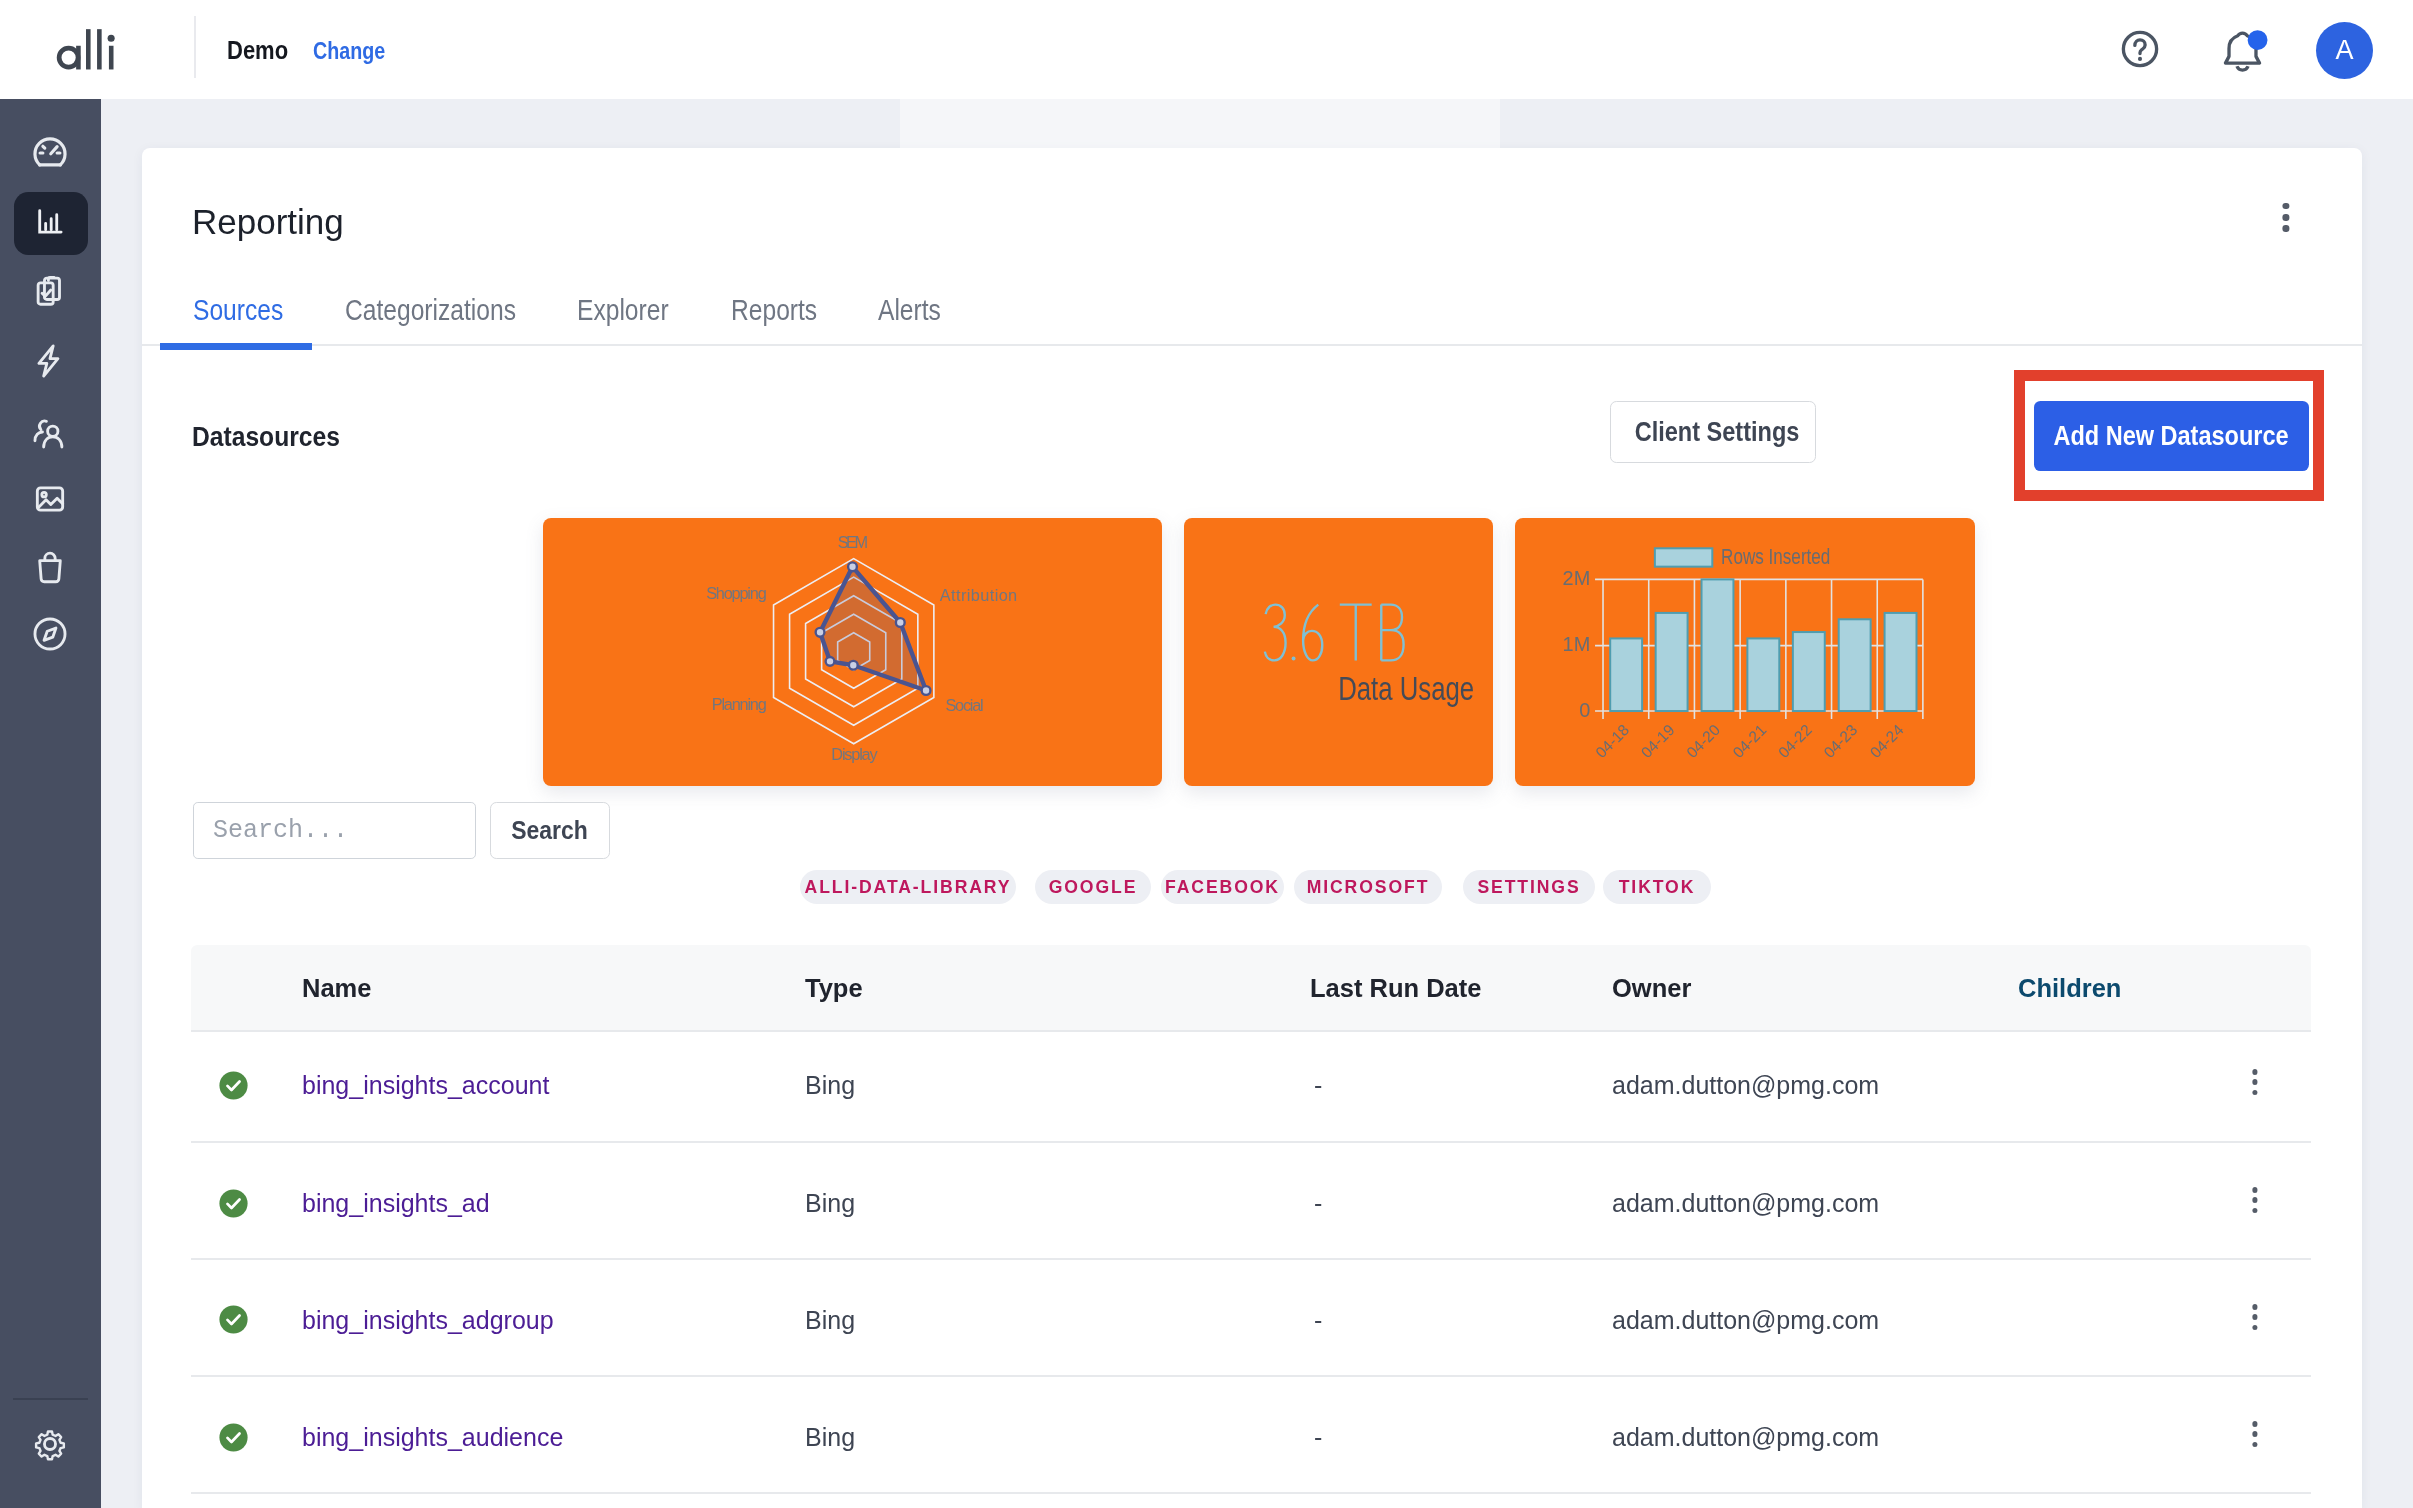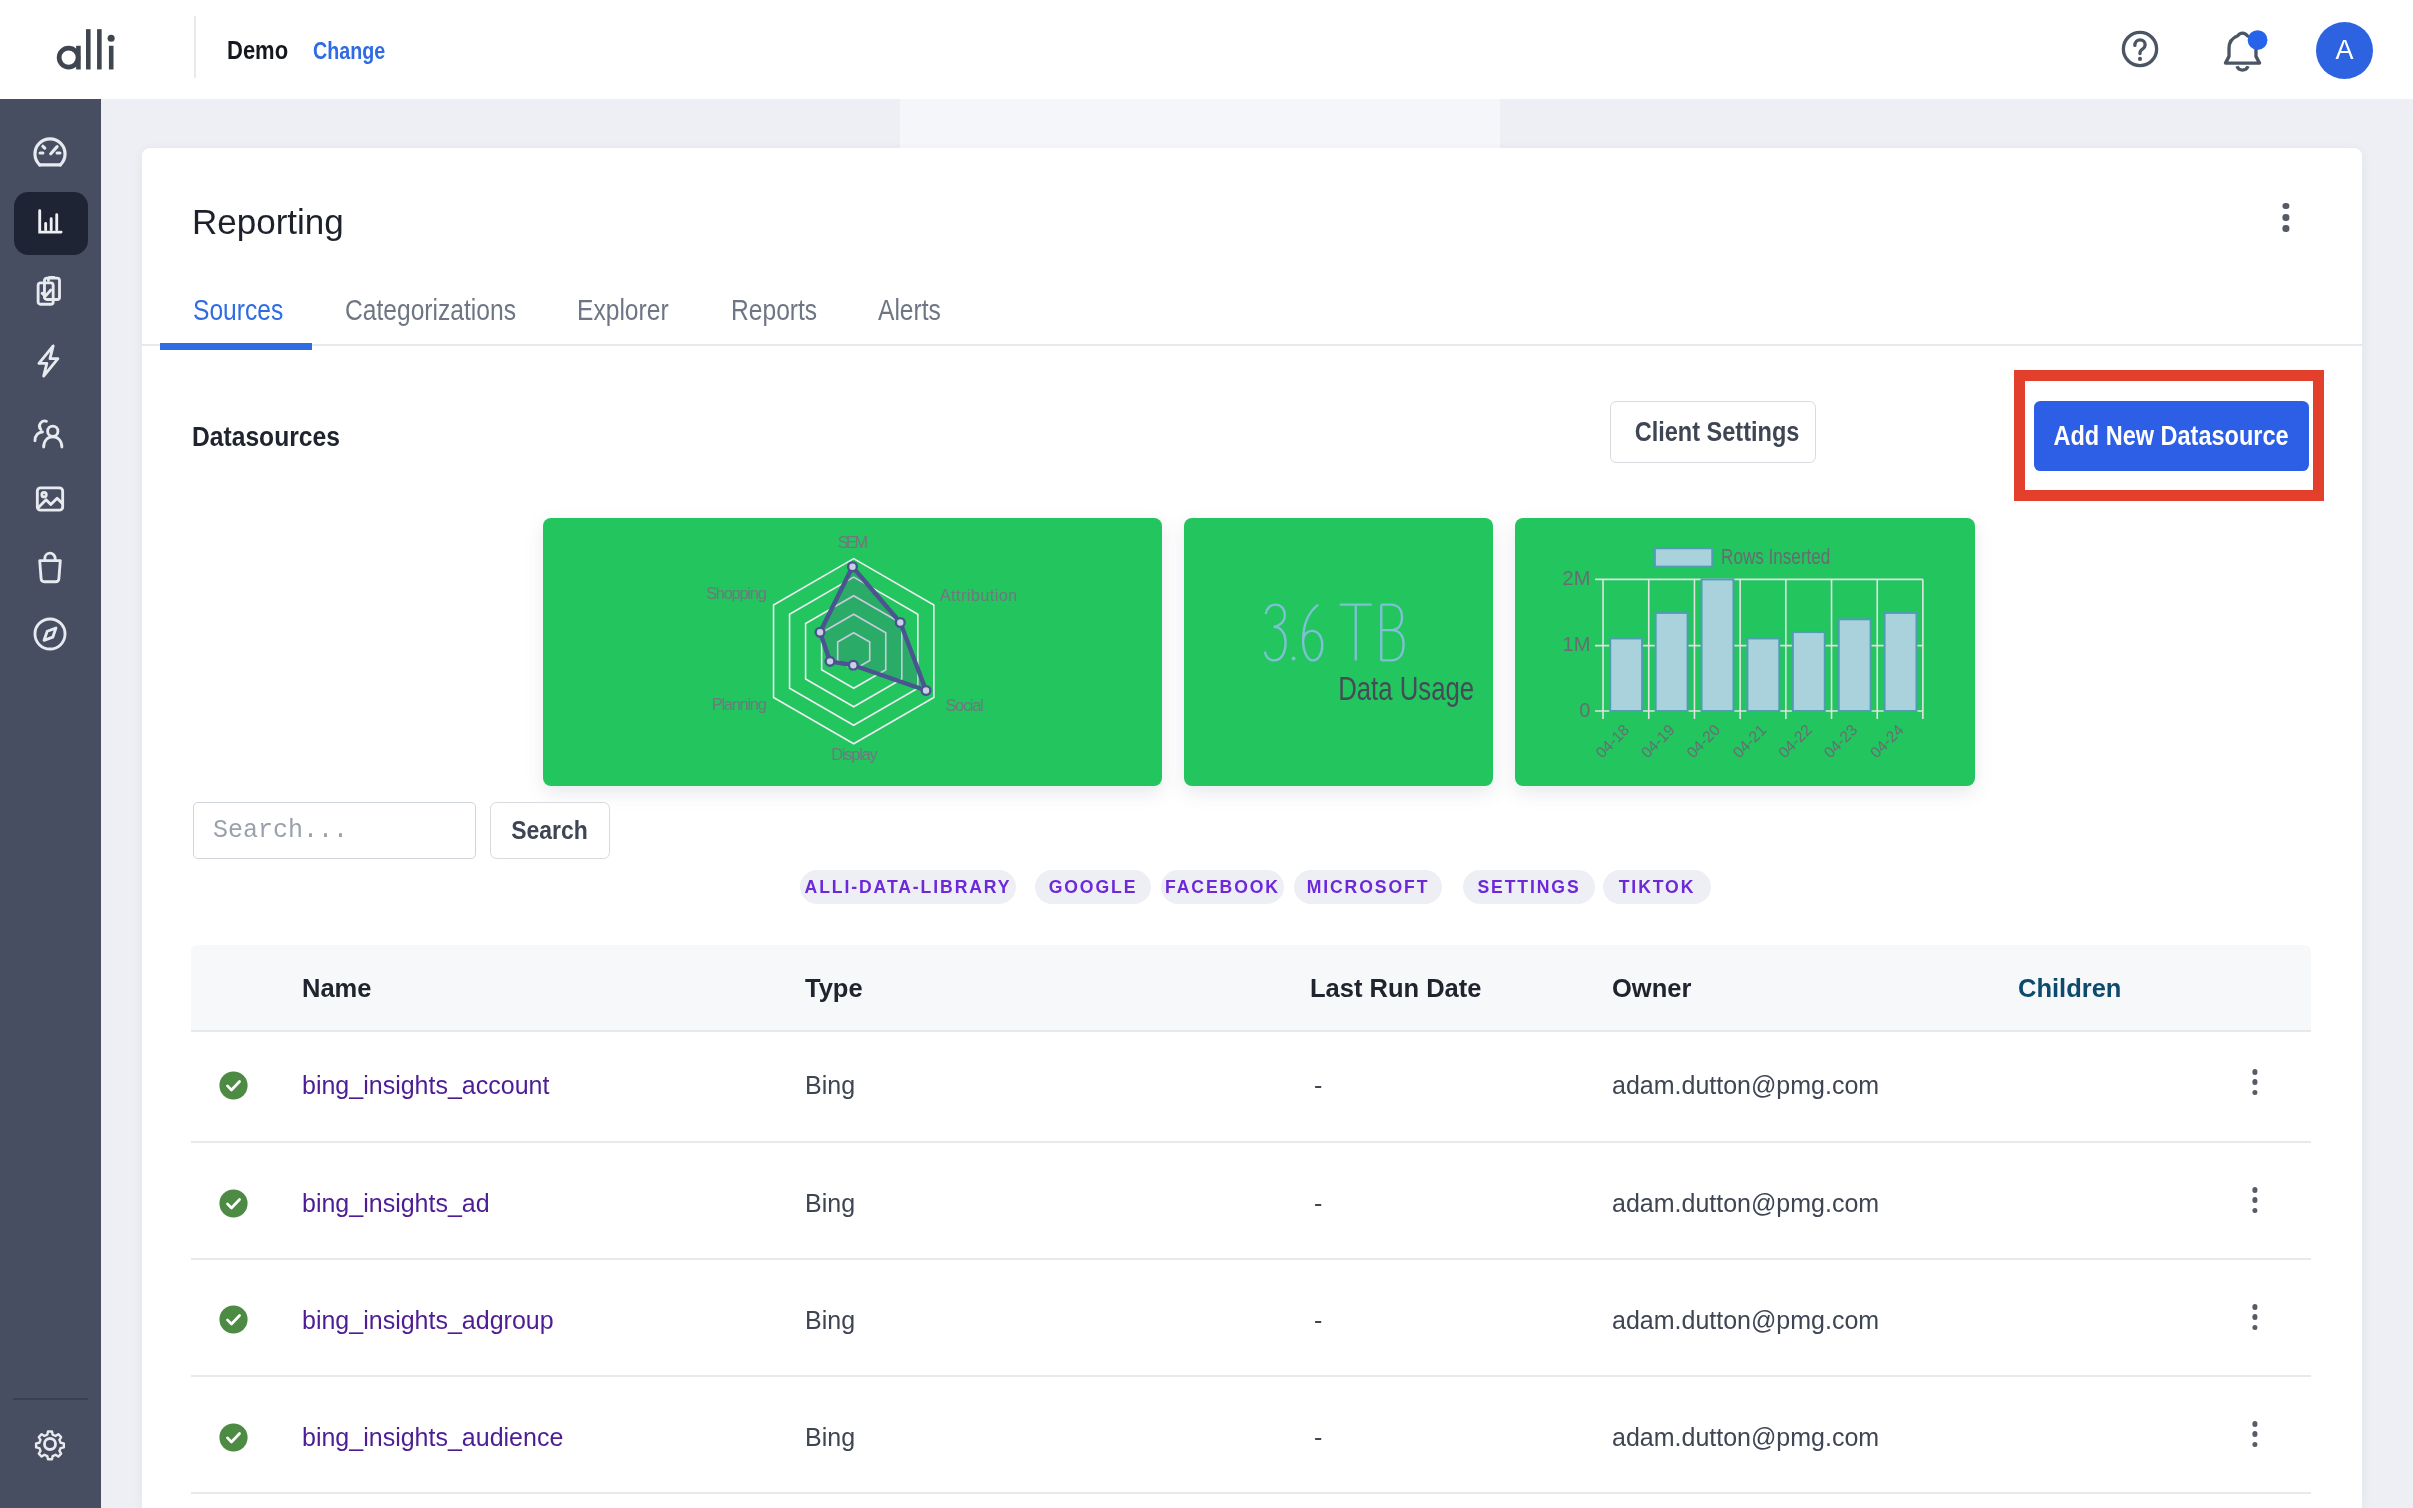--- a/index.html
+++ b/index.html
@@ -5,22 +5,22 @@
   html,body{margin:0;padding:0;}
   body{width:2413px;height:1508px;overflow:hidden;background:#edeff4;font-family:"Liberation Sans",sans-serif;}
   .abs{position:absolute;}
   #page{position:relative;width:2413px;height:1508px;}
   #topbar{position:absolute;left:0;top:0;width:2413px;height:99px;background:#ffffff;z-index:5;}
   #sidebar{position:absolute;left:0;top:99px;width:101px;height:1409px;background:#474e61;z-index:4;}
   #maincard{position:absolute;left:142px;top:148px;width:2220px;height:1361px;background:#ffffff;border-radius:8px 8px 0 0;box-shadow:0 2.4px 11.2px rgba(40,50,80,0.06);}
   .tab{font-size:30px;color:#6f7683;transform:scaleX(0.82);transform-origin:left top;}
   .btn{position:absolute;background:#fff;border:1.6px solid #d7dade;border-radius:6.4px;display:flex;align-items:center;justify-content:center;font-size:28px;font-weight:700;color:#3e4553;box-sizing:border-box;}
   .btn>span{transform:scaleX(0.84);transform-origin:center center;display:inline-block;white-space:nowrap;}
-  .minicard{position:absolute;background:#22c55e;border-radius:8px;box-shadow:0 6.4px 17.6px rgba(110,120,145,0.16);}
-  .chip{position:absolute;height:34px;background:#edeff4;border-radius:17px;display:flex;align-items:center;justify-content:center;font-size:17.6px;font-weight:700;letter-spacing:1.9px;color:#6d28d9;top:722px;}
+  .minicard{position:absolute;background:#f97316;border-radius:8px;box-shadow:0 6.4px 17.6px rgba(110,120,145,0.16);}
+  .chip{position:absolute;height:34px;background:#edeff4;border-radius:17px;display:flex;align-items:center;justify-content:center;font-size:17.6px;font-weight:700;letter-spacing:1.9px;color:#be185d;top:722px;}
   .sep{position:absolute;left:192px;width:2120px;height:1.6px;background:#e7e9ec;}
   .rowtxt{position:absolute;font-size:25px;color:#3e4553;transform:translateY(-50%);}
   .link{color:#4c1d95;}
   .kebab{position:absolute;width:7.2px;transform:translateX(-50%);}
   .kebab .d{width:6.4px;height:6.4px;border-radius:50%;background:#555c68;margin:0 auto 4.8px auto;}
   .kebab .d2{width:5.6px;height:5.6px;border-radius:50%;background:#555c68;margin:0 auto 4.8px auto;}
 </style>
 </head>
 <body>
 <div id="page">

